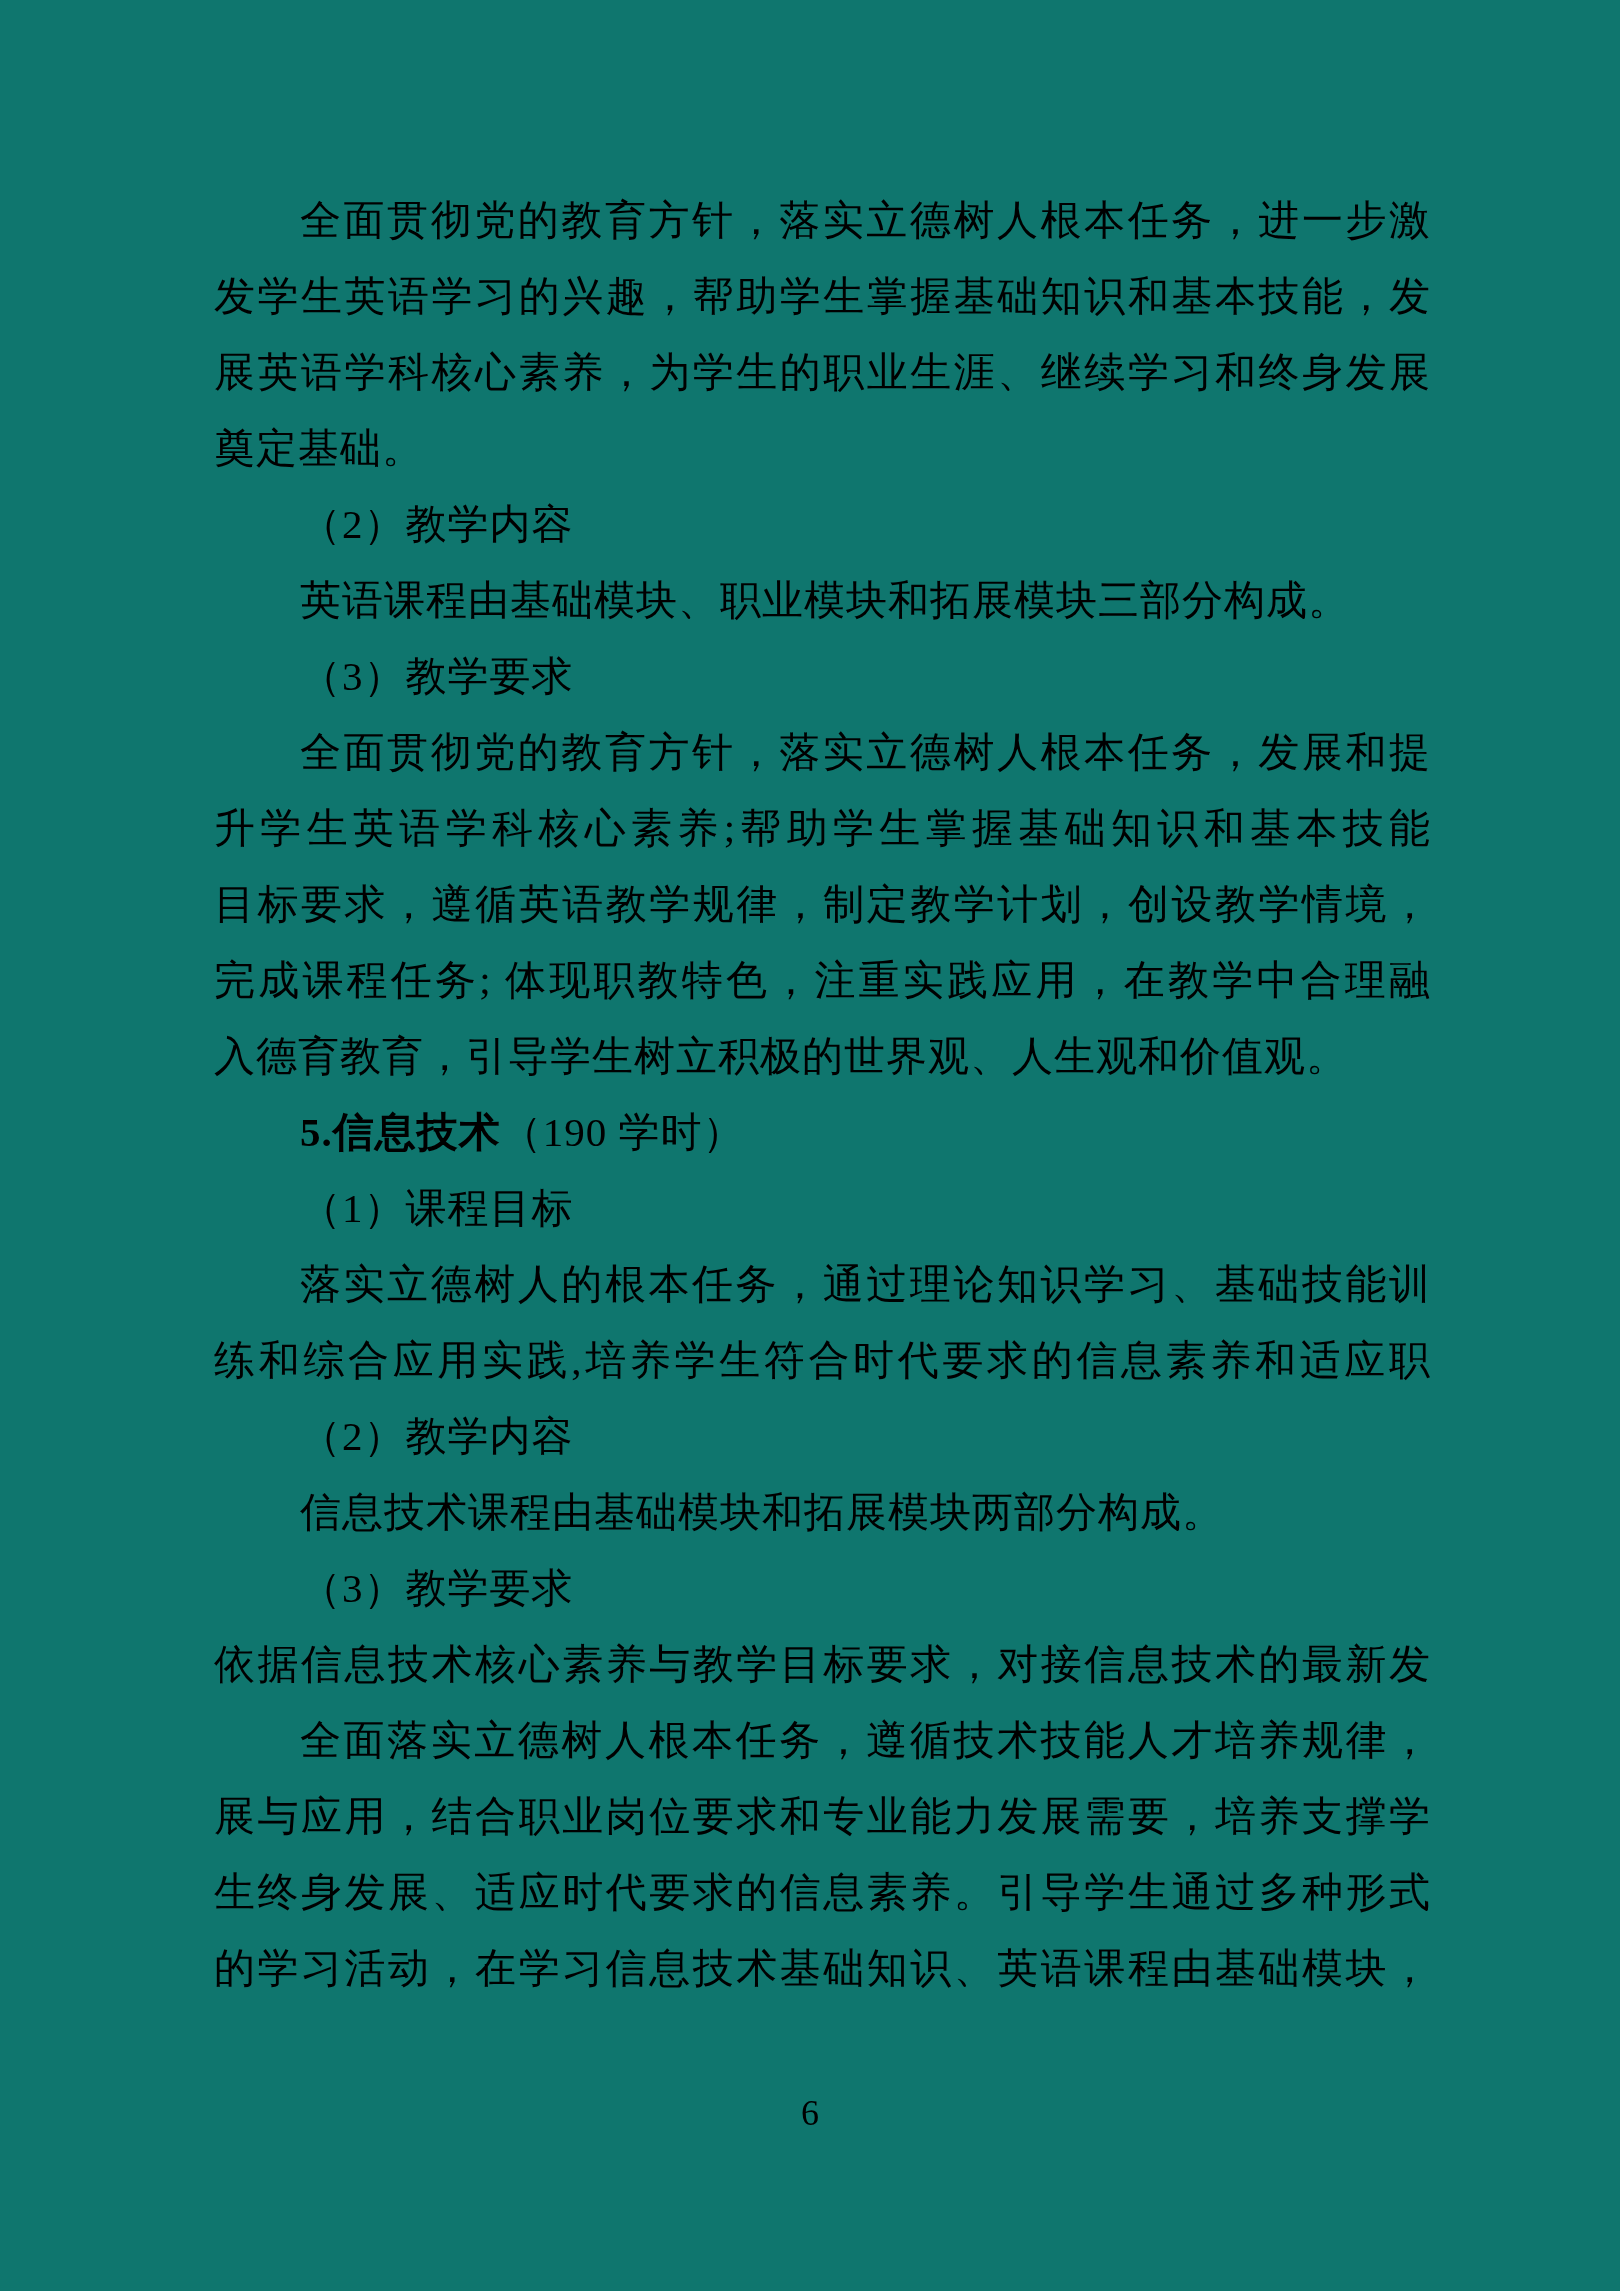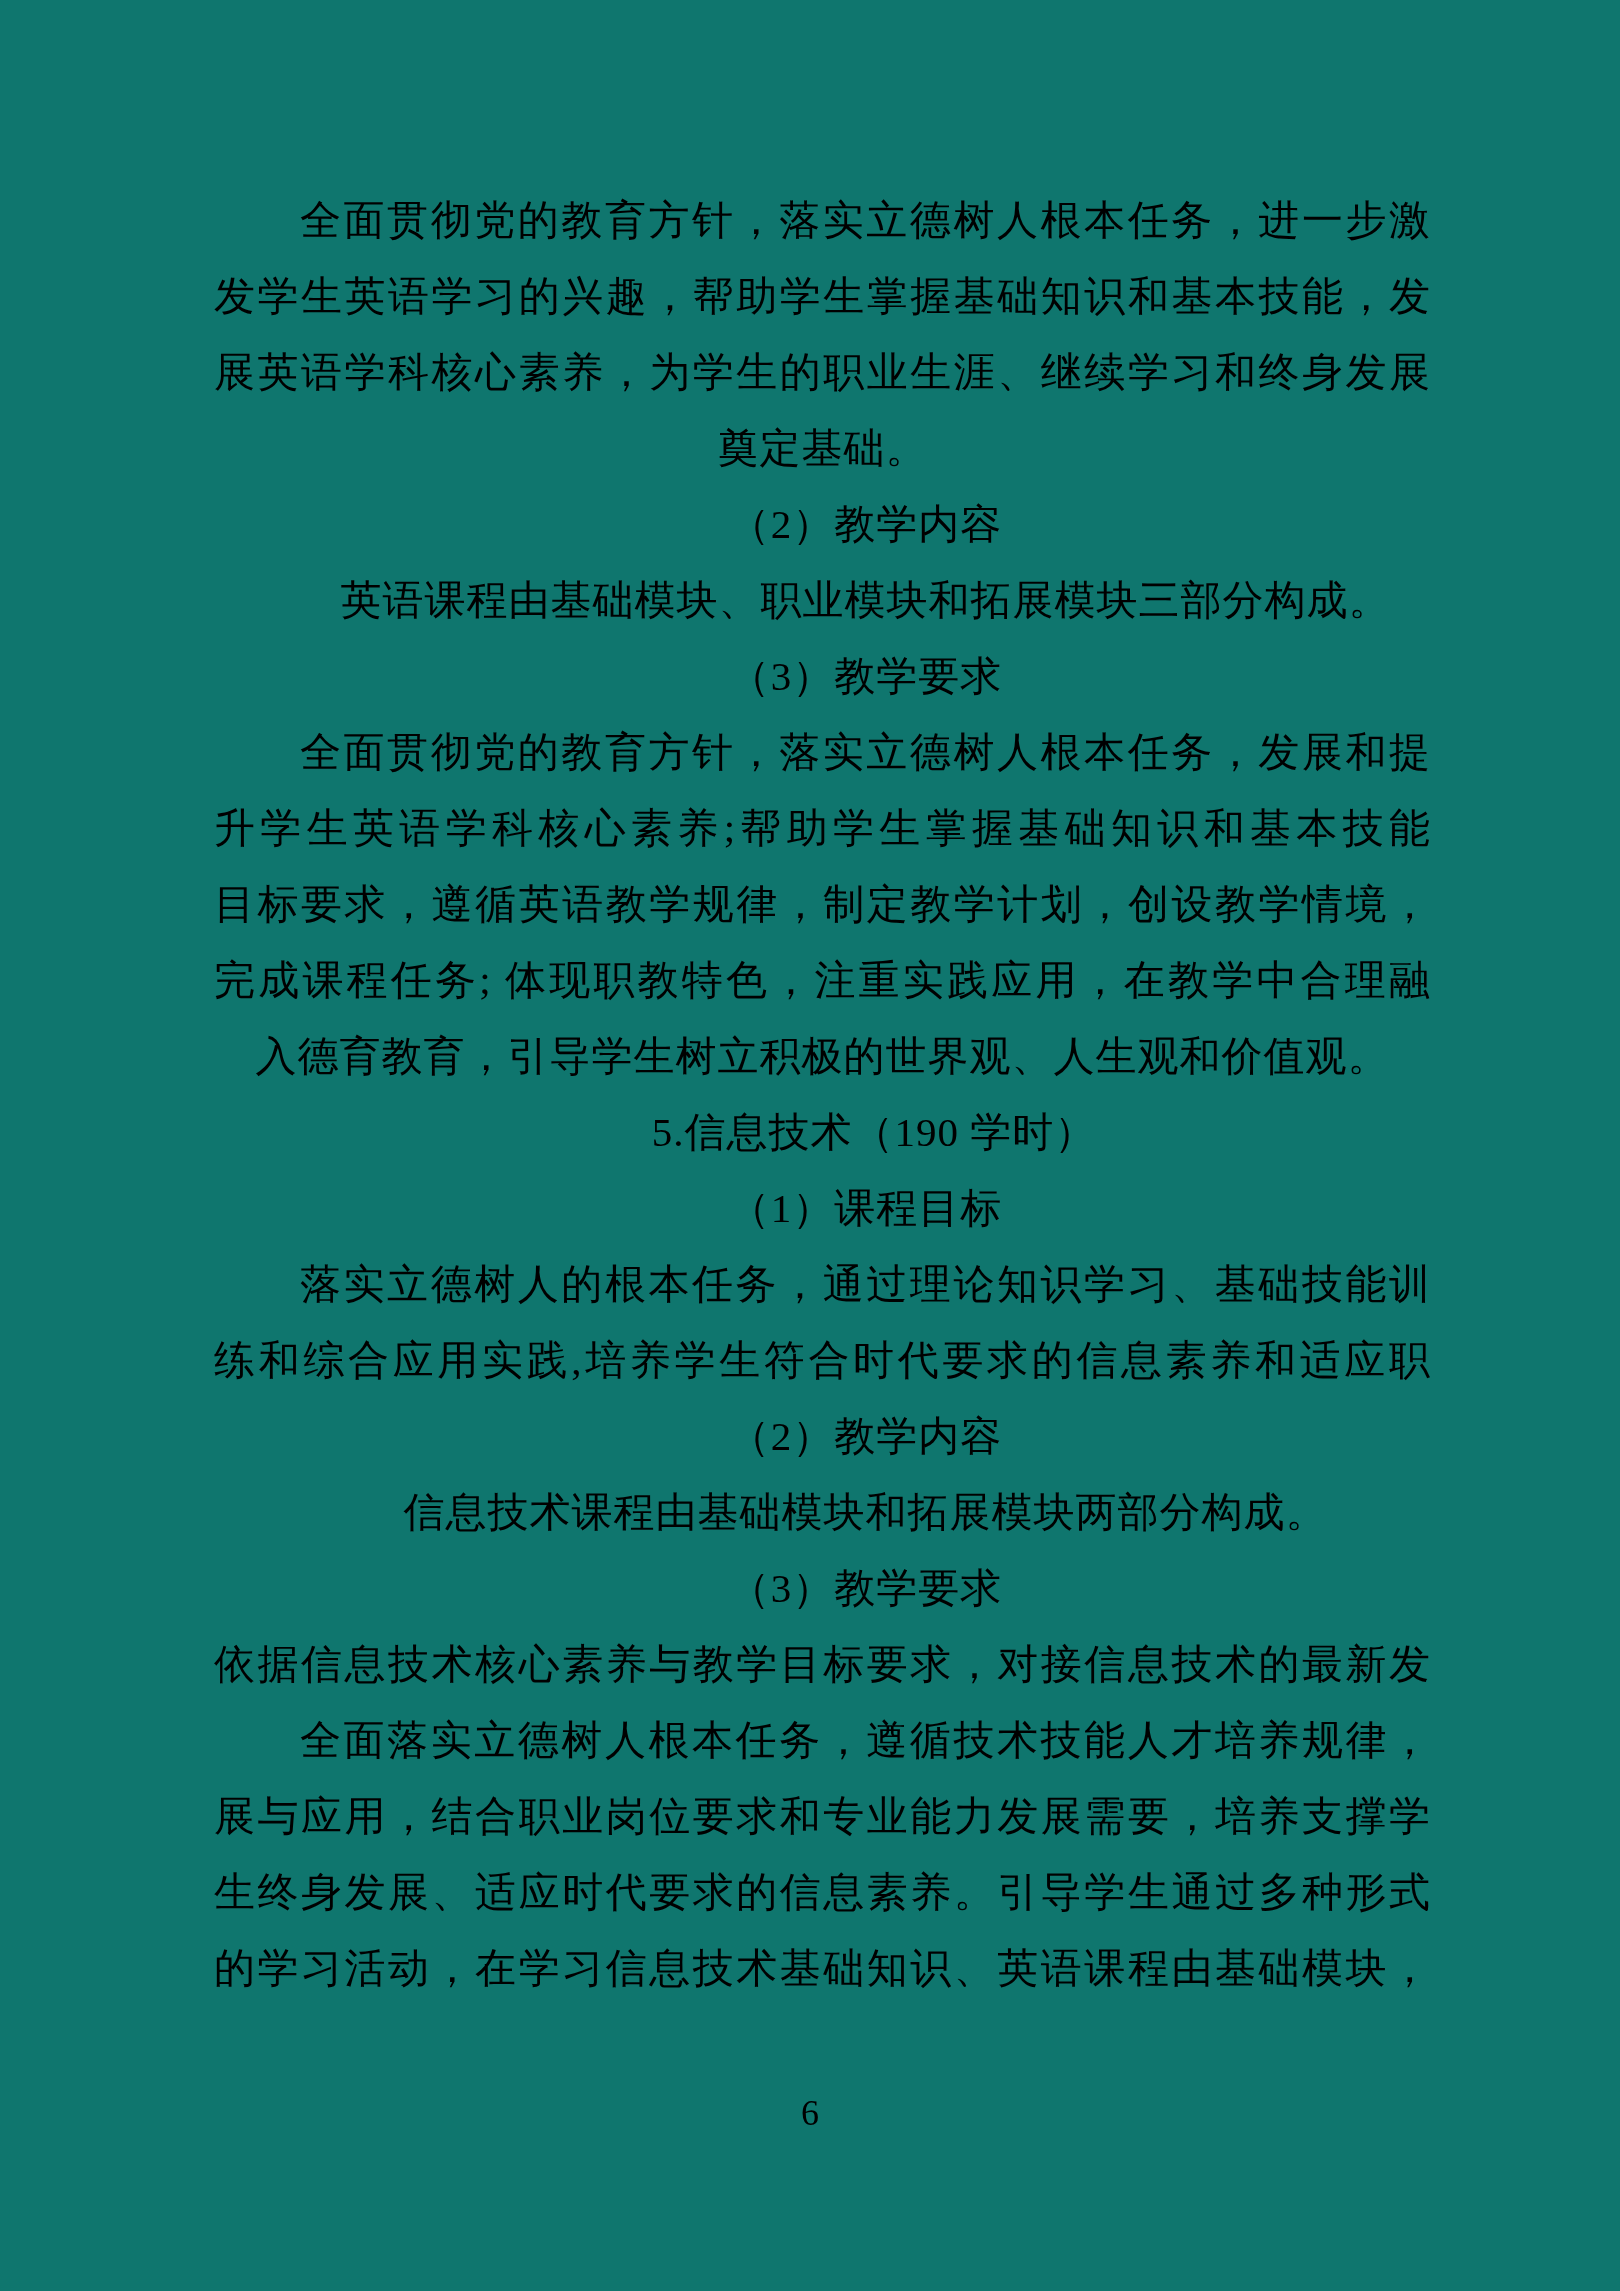--- a/index.html
+++ b/index.html
@@ -21,35 +21,34 @@
     left: 214px;
     top: 182px;
     width: 1217px;
   }
   .line {
     height: 76px;
     line-height: 76px;
     font-size: 41px;
     letter-spacing: 1px;
     white-space: nowrap;
-    text-align: center;
+    text-align: left;
   }
   .line.indent {
     padding-left: 86px;
   }
   .line.justify {
     white-space: normal;
     overflow: hidden;
     text-align: justify;
     text-align-last: justify;
     text-justify: inter-character;
   }
   .run-bold {
-    font-weight: normal;
-    margin-left: 17px;
+    font-weight: bold;
   }
   .page-number {
     position: absolute;
     left: 0;
     top: 2092px;
     width: 100%;
     text-align: center;
     font-size: 36px;
     line-height: 43px;
     color: #000000;

